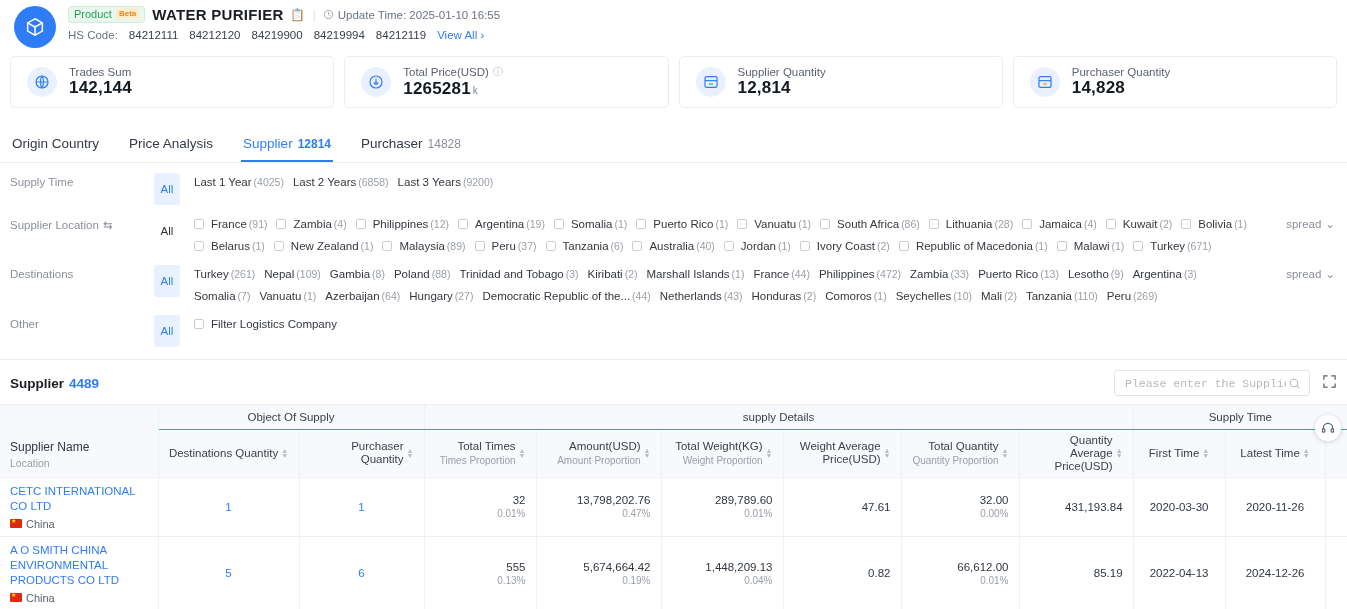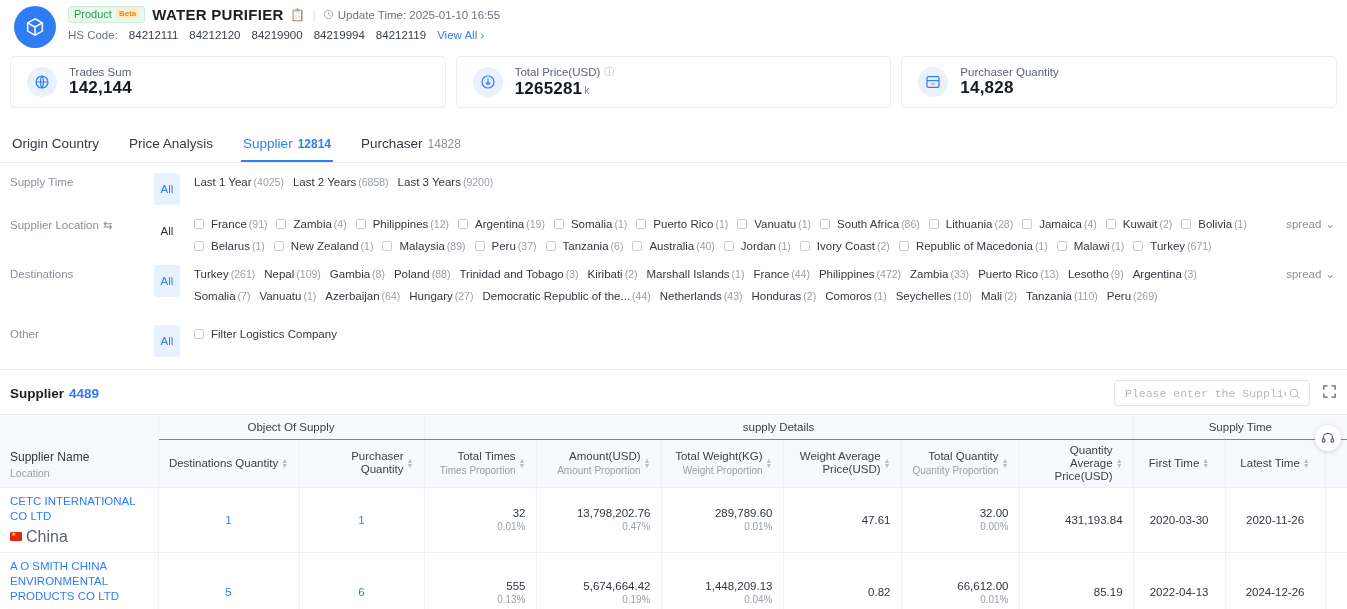--- a/index.html
+++ b/index.html
@@ -105,21 +105,21 @@
   .name-col { text-align:left; vertical-align:bottom; padding-bottom:8px !important;
               background:#f7f9fc; }
   .name-col .n1 { font-size:12px; color:#2f3740; }
   .name-col .n2 { font-size:10.5px; color:#9aa0a8; margin-top:3px; }
   tbody td { font-size:11.5px; color:#2f3740; padding:6px 10px; vertical-align:middle;
              background:#fff; }
   .c-right { text-align:right; }
   .c-link { color:#2f7df6; text-align:right; cursor:pointer; }
   .pct { display:block; font-size:10px; color:#9aa0a8; margin-top:2px; }
   .sup-name { color:#2f7df6; line-height:15px; cursor:pointer; font-size:11.5px; }
-  .loc { display:flex; align-items:center; gap:4px; margin-top:4px; font-size:16px;
+  .loc { display:flex; align-items:center; gap:4px; margin-top:4px; font-size:11px;
          color:#5c636d; }
   .flag { width:12px; height:9px; background:#de2910; border-radius:1px; display:inline-block;
           position:relative; flex:0 0 auto; }
   .flag::after { content:"★"; position:absolute; left:1px; top:-2px; color:#ffde00;
                  font-size:6px; line-height:9px; }
   .fab { position:absolute; right:6px; width:26px; height:26px; border-radius:50%;
          background:#fff; box-shadow:0 1px 5px rgba(0,0,0,.16); display:flex;
          align-items:center; justify-content:center; color:#5c636d; }
 </style>
 </head>
@@ -192,20 +192,35 @@
       <span class="card-lbl">
         <span>Total Price(USD)</span>
         <span class="info-ico">ⓘ</span>
       </span>
       <span class="card-val">
         <span>1265281</span><span class="unit">k</span>
       </span>
     </span>
   </div>
 
+  <div class="card">
+    <span class="card-ico">
+      <svg width="16" height="16" viewBox="0 0 24 24" fill="none" stroke="#2f7df6" stroke-width="1.8">
+        <rect x="3" y="4" width="18" height="16" rx="2"></rect>
+          <path d="M3 10h18"></path>
+        <path d="M9 15h6" stroke="#2fa86a"></path>
+      </svg>
+    </span>
+    <span>
+      <span class="card-lbl">Supplier Quantity</span>
+      <span class="card-val">
+        <span>12,814</span>
+      </span>
+    </span>
+  </div>
 
   <div class="card">
     <span class="card-ico">
       <svg width="16" height="16" viewBox="0 0 24 24" fill="none" stroke="#2f7df6" stroke-width="1.8">
         <rect x="3" y="4" width="18" height="16" rx="2"></rect>
           <path d="M3 10h18"></path>
         <path d="M9 15h6" stroke="#e8952b"></path>
       </svg>
     </span>
     <span>
@@ -498,21 +513,21 @@
           <span>Peru</span>
           <span class="n">(269)</span>
         </span>
       </div>
     <div class="spread">
       <span>spread</span>
       <span>⌄</span>
     </div>
   </div>
 
-  <div class="frow" style="margin-top:16px;">
+  <div class="frow" style="margin-top:6px;">
     <div class="frow-label">
       <span>Other</span>
     </div>
     <div class="frow-all">
       <span class="pill-all">All</span>
     </div>
     <div class="fitems">
       <span class="fitem">
         <span class="cb"></span>
         <span>Filter Logistics Company</span>

